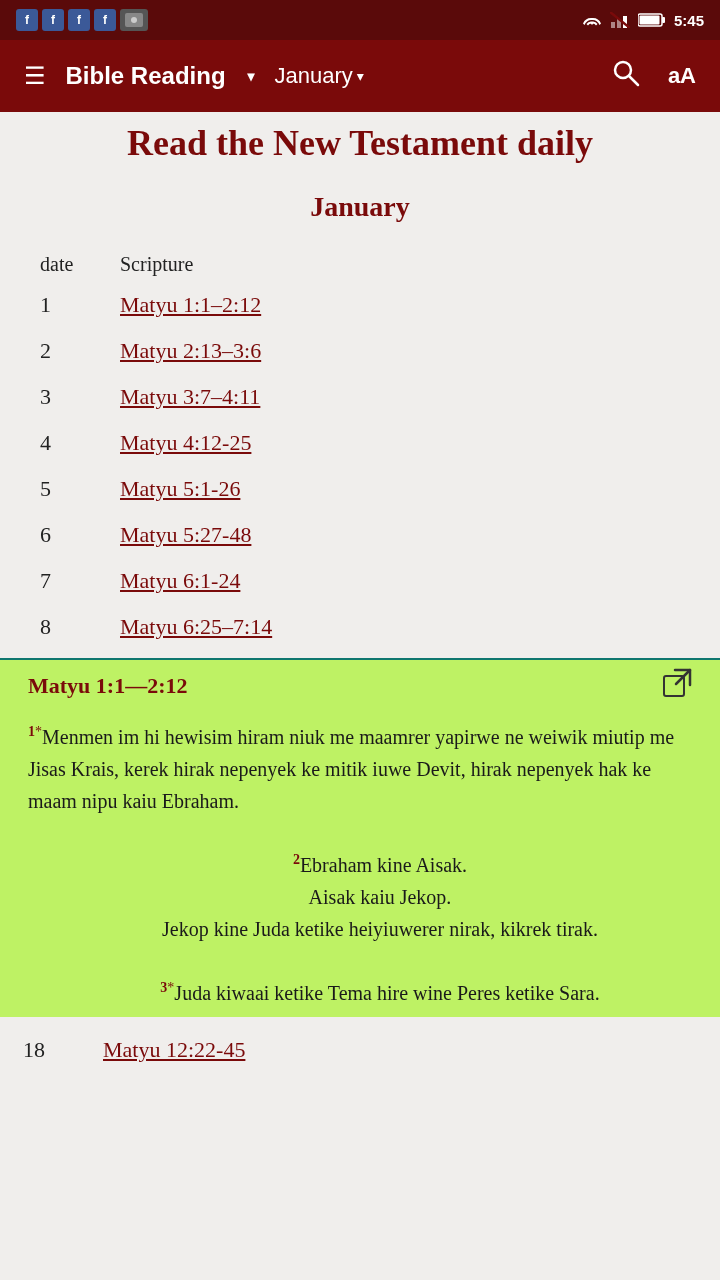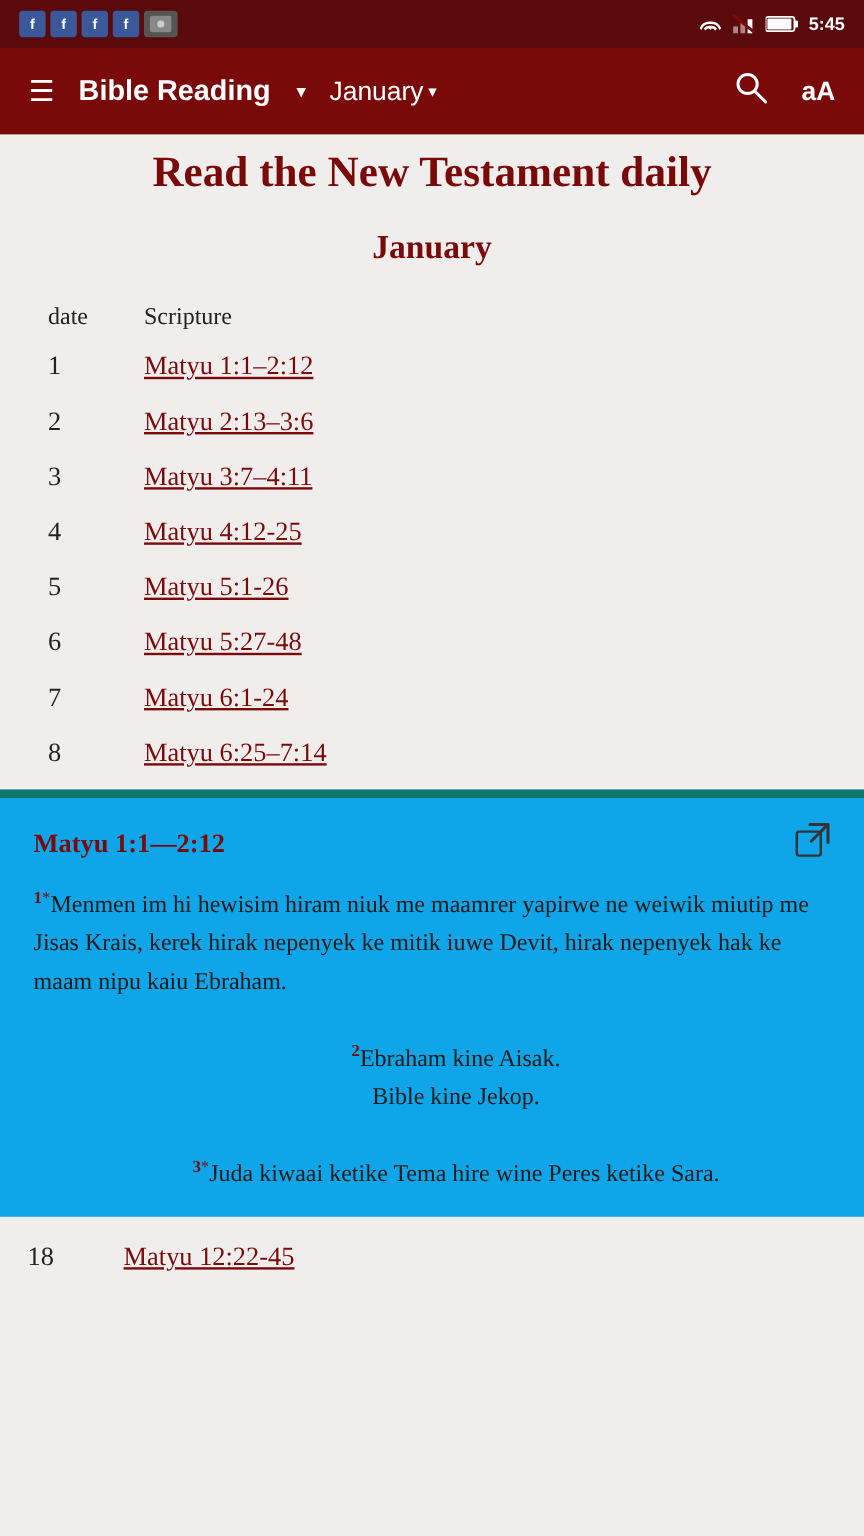--- a/index.html
+++ b/index.html
@@ -166,24 +166,24 @@
     }
     .reading-link {
       font-size: 22px;
       color: #7a0a0a;
       text-decoration: underline;
       cursor: pointer;
       font-family: Georgia, serif;
     }
     
     .popup-panel {
-      background: #0ea5e9;
+      background: #bef264;
       margin: 0 -0px;
-      padding: 20px 28px;
-      border-top: 7px solid #0f766e;
+      padding: 8px 28px;
+      border-top: 2px solid #0f766e;
       position: relative;
     }
     .popup-header {
       display: flex;
       justify-content: space-between;
       align-items: center;
       margin-bottom: 16px;
     }
     .popup-title {
       font-size: 22px;
@@ -331,21 +331,22 @@
         <polyline points="13,2 28,2 28,17" fill="none" stroke="#333" stroke-width="2.5" stroke-linecap="round" stroke-linejoin="round"></polyline>
         <line x1="28" y1="2" x2="14" y2="16" stroke="#333" stroke-width="2.5" stroke-linecap="round"></line>
       </svg>
     </div>
   </div>
 
   <div class="popup-text">
     <span><sup class="verse-num">1</sup><sup class="verse-asterisk">*</sup></span><span>Menmen im hi hewisim hiram niuk me maamrer yapirwe ne weiwik miutip me Jisas Krais, kerek hirak nepenyek ke mitik iuwe Devit, hirak nepenyek hak ke maam nipu kaiu Ebraham.</span>
     <br><br>
     <span class="indented"><sup class="verse-num">2</sup>Ebraham kine Aisak.</span>
-    <span class="indented">Bible kine Jekop.</span>
+    <span class="indented">Aisak kaiu Jekop.</span>
+    <span class="indented">Jekop kine Juda ketike heiyiuwerer nirak, kikrek tirak.</span>
     <br>
     <span class="indented"><sup class="verse-num">3</sup><sup class="verse-asterisk">*</sup>Juda kiwaai ketike Tema hire wine Peres ketike Sara.</span>
   </div>
 </div>
 
 <div style="padding: 10px 23px; background: #f0eeec;">
   <div class="reading-row">
     <div class="reading-day">18</div>
     <div class="reading-link">Matyu 12:22-45</div>
   </div>

